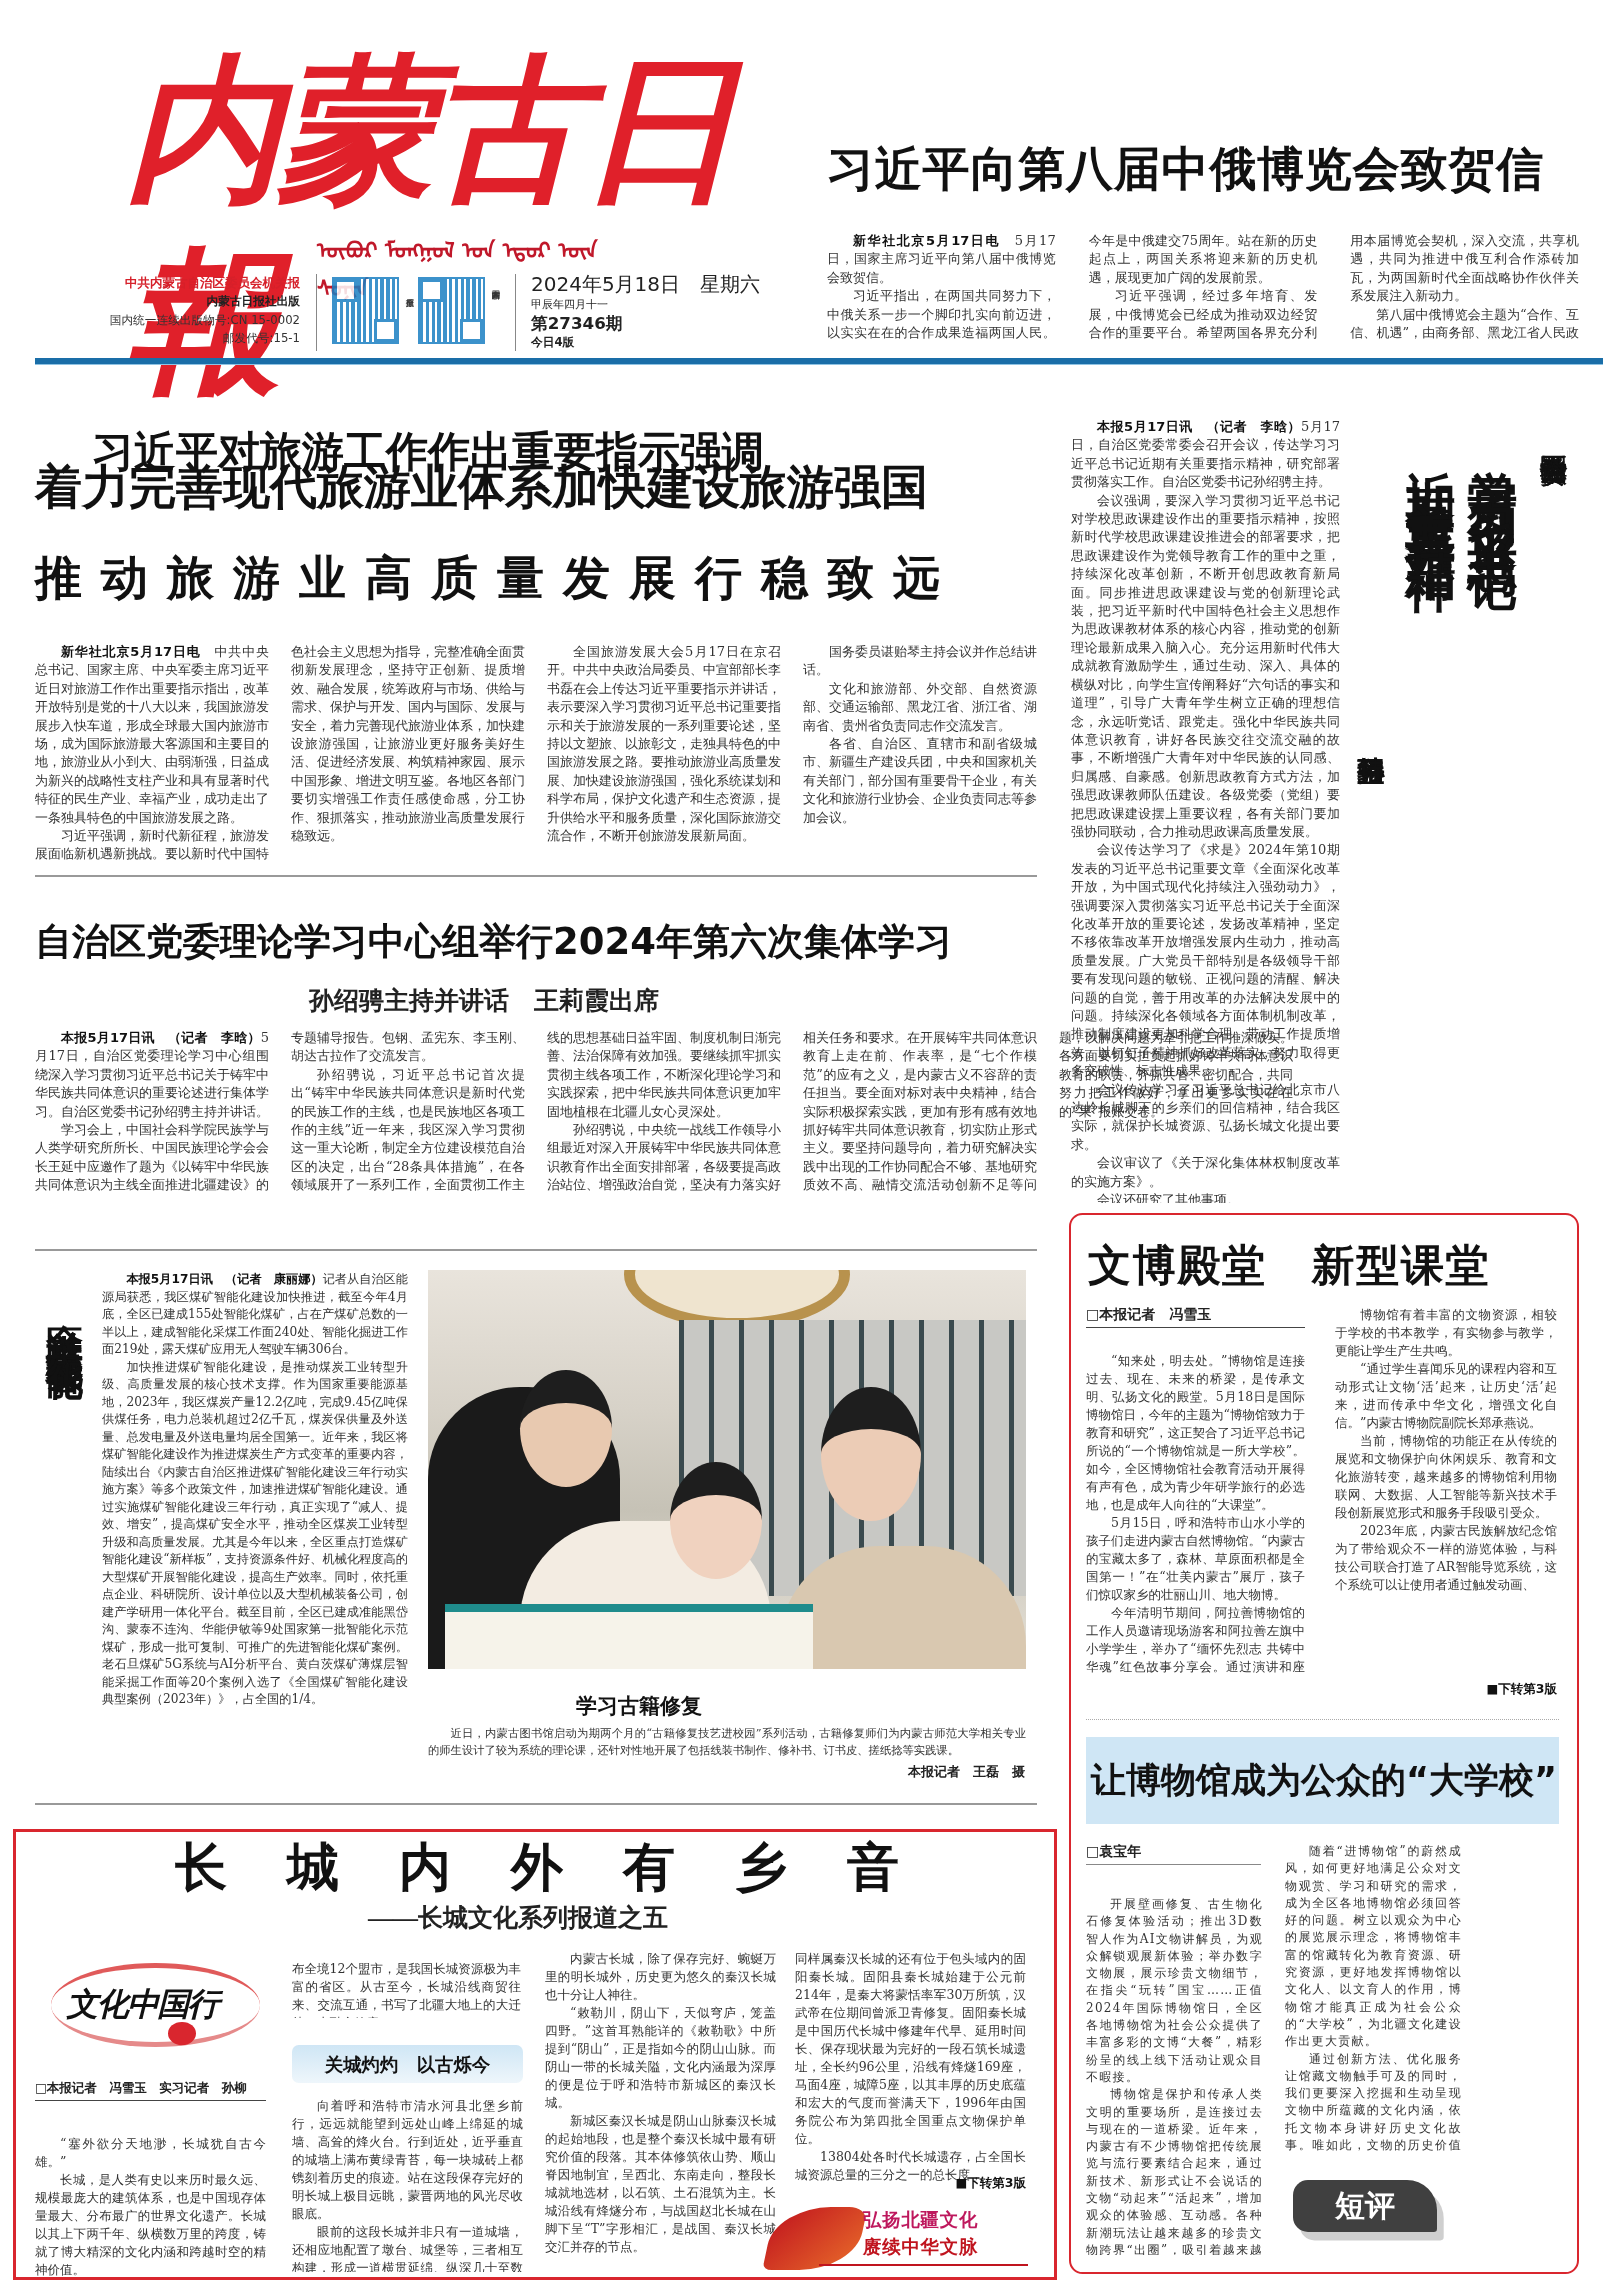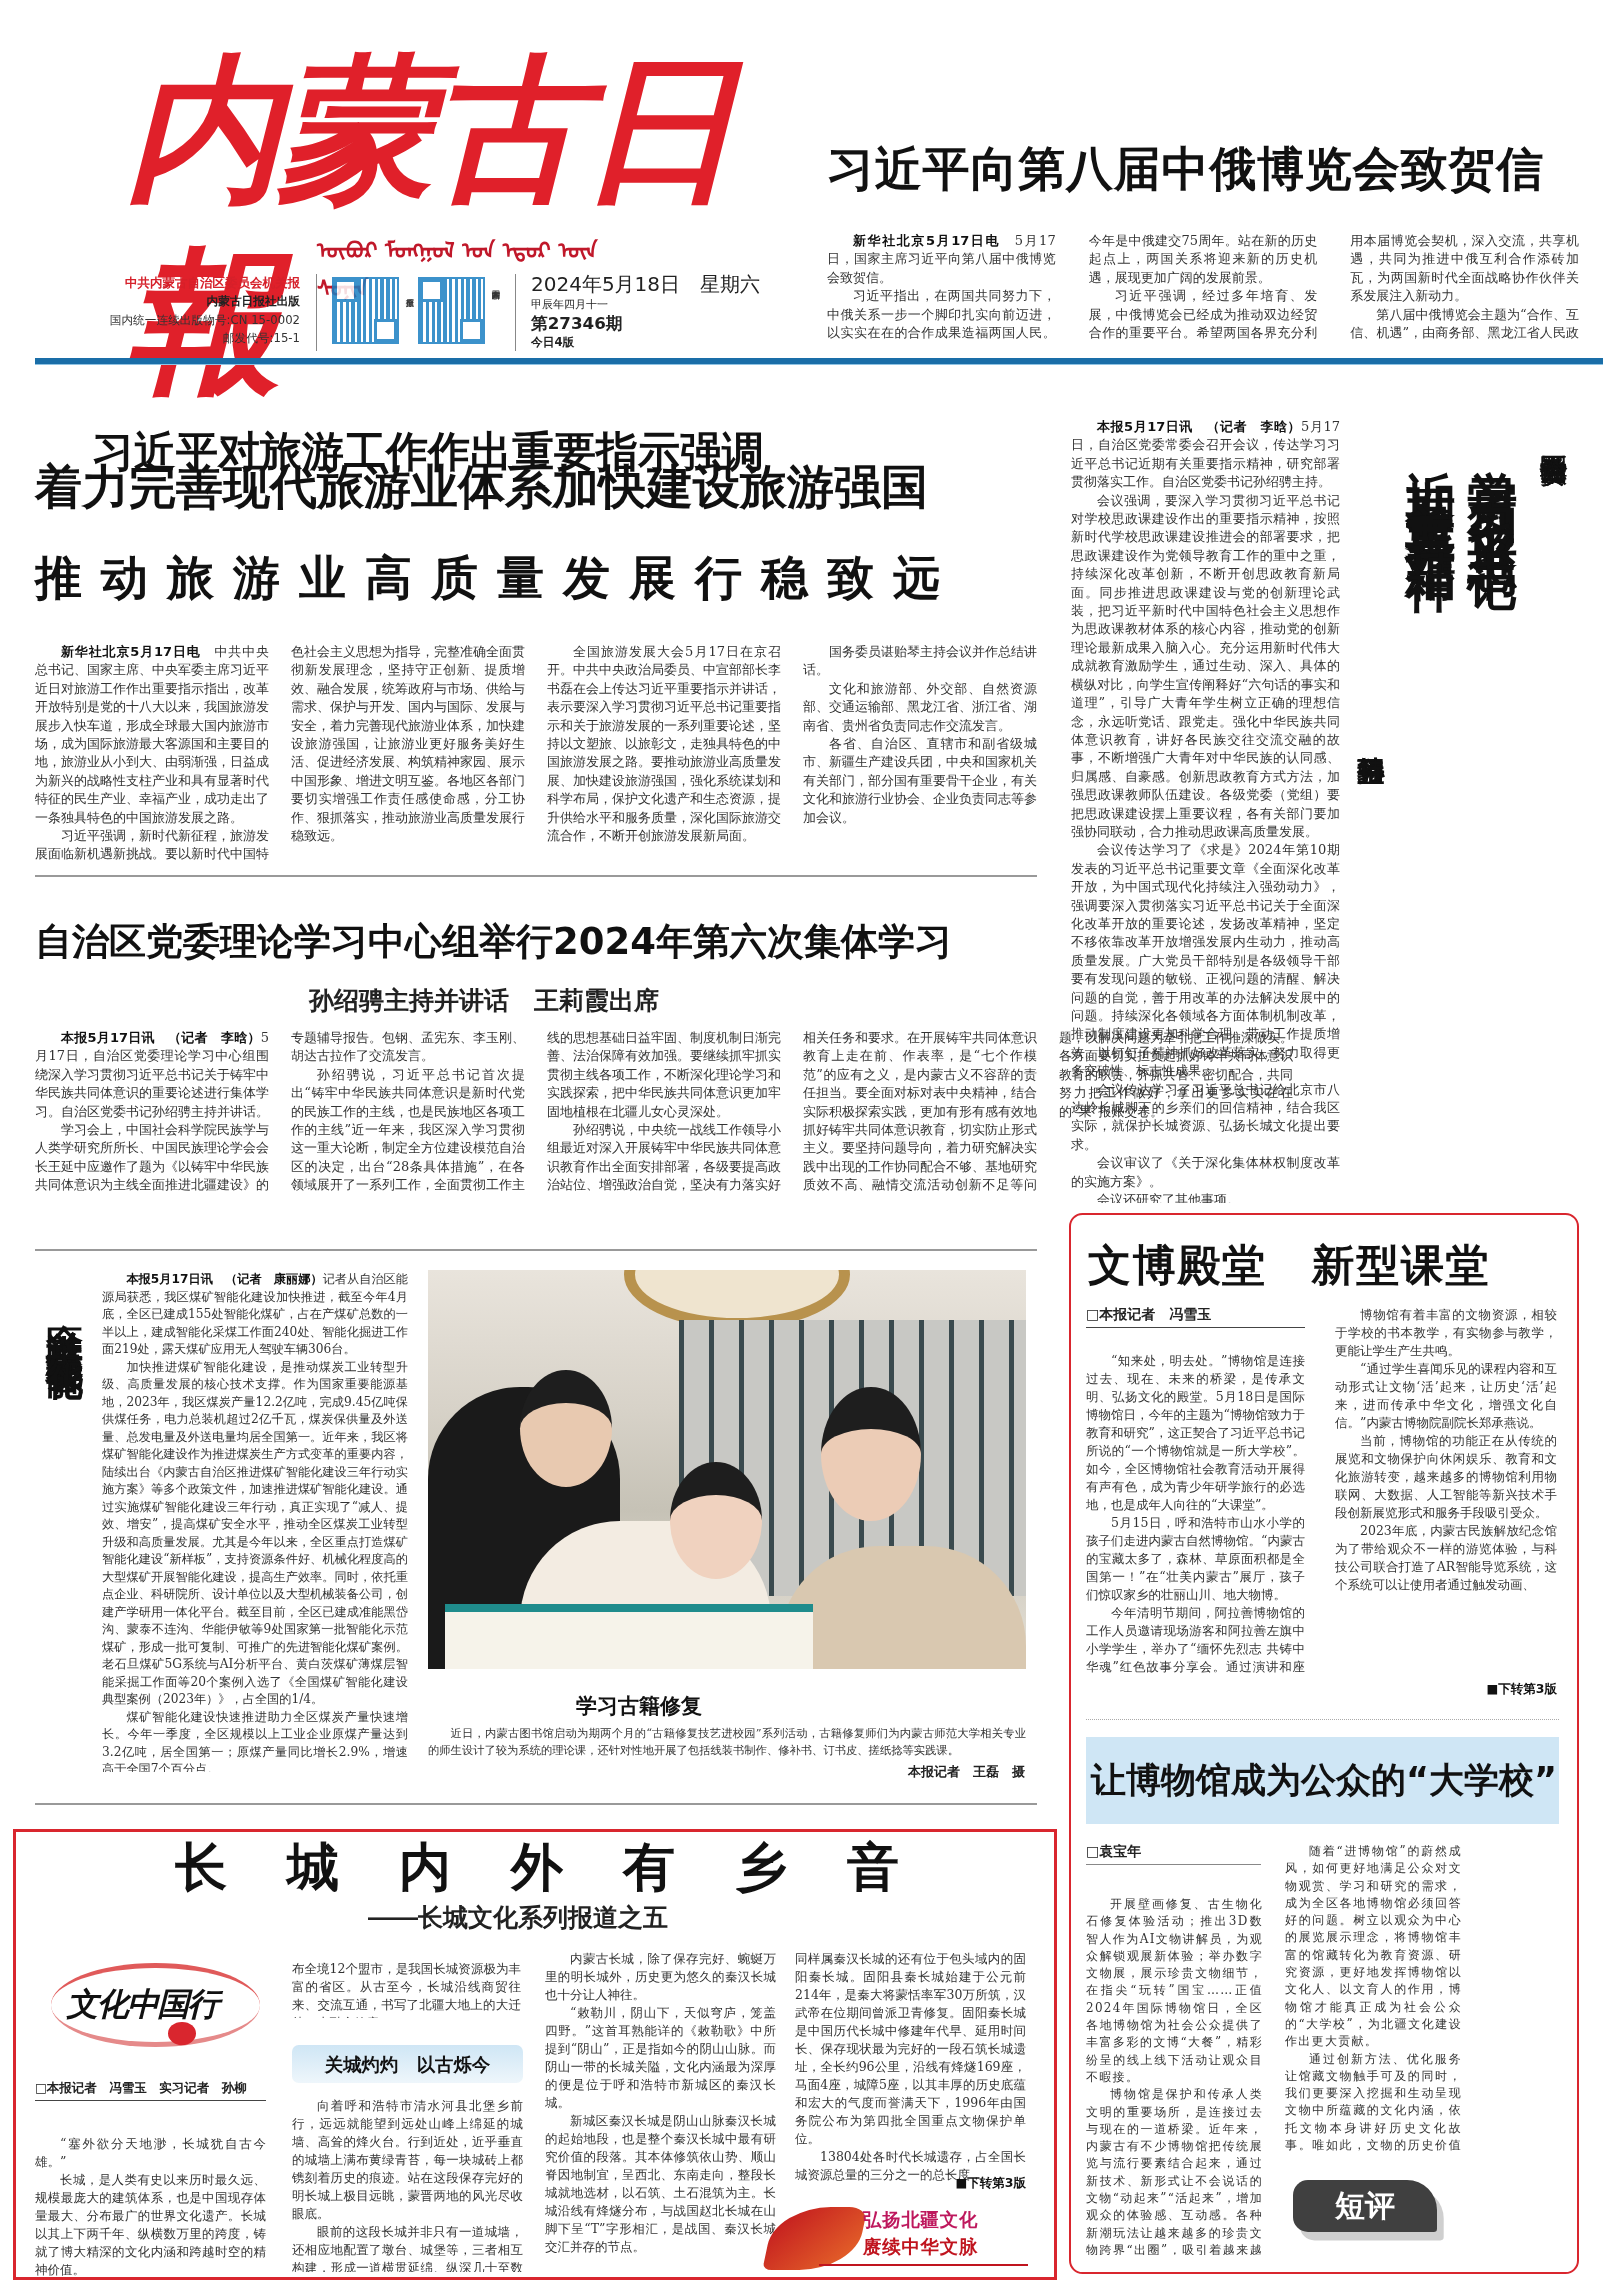--- a/index.html
+++ b/index.html
@@ -96,21 +96,20 @@
 </div>
 <div class="abs vert" style="left:1535px;top:434px;font-size:28px;line-height:37px;font-weight:normal">自治区党委常委会召开会议</div>
 <div class="abs vert" style="left:1464px;top:431px;font-size:50px;line-height:58px;letter-spacing:10px">学习贯彻习近平总书记</div>
 <div class="abs vert" style="left:1402px;top:431px;font-size:50px;line-height:58px;letter-spacing:10px">近期有关重要指示精神</div>
 <div class="abs vert" style="left:1355px;top:735px;font-size:27px;line-height:33px">孙绍骋主持</div>
 
 <div class="abs vert" style="left:43px;top:1295px;font-size:37px;line-height:42px;letter-spacing:3.3px">全区过半在产煤矿实现智能化</div>
 <div class="abs body-text" style="left:102px;top:1271px;width:306px;height:501px;overflow:hidden;font-size:12.2px;line-height:17.5px">
   <p><span class="lead">本报5月17日讯　（记者　康丽娜）</span><span>记者从自治区能源局获悉，我区煤矿智能化建设加快推进，截至今年4月底，全区已建成155处智能化煤矿，占在产煤矿总数的一半以上，建成智能化采煤工作面240处、智能化掘进工作面219处，露天煤矿应用无人驾驶车辆306台。</span></p>
   <p>加快推进煤矿智能化建设，是推动煤炭工业转型升级、高质量发展的核心技术支撑。作为国家重要能源基地，2023年，我区煤炭产量12.2亿吨，完成9.45亿吨保供煤任务，电力总装机超过2亿千瓦，煤炭保供量及外送量、总发电量及外送电量均居全国第一。近年来，我区将煤矿智能化建设作为推进煤炭生产方式变革的重要内容，陆续出台《内蒙古自治区推进煤矿智能化建设三年行动实施方案》等多个政策文件，加速推进煤矿智能化建设。通过实施煤矿智能化建设三年行动，真正实现了“减人、提效、增安”，提高煤矿安全水平，推动全区煤炭工业转型升级和高质量发展。尤其是今年以来，全区重点打造煤矿智能化建设“新样板”，支持资源条件好、机械化程度高的大型煤矿开展智能化建设，提高生产效率。同时，依托重点企业、科研院所、设计单位以及大型机械装备公司，创建产学研用一体化平台。截至目前，全区已建成准能黑岱沟、蒙泰不连沟、华能伊敏等9处国家第一批智能化示范煤矿，形成一批可复制、可推广的先进智能化煤矿案例。老石旦煤矿5G系统与AI分析平台、黄白茨煤矿薄煤层智能采掘工作面等20个案例入选了《全国煤矿智能化建设典型案例（2023年）》，占全国的1/4。</p>
-  <p>煤矿智能化建设快速推进助力全区煤炭产量快速增长。今年一季度，全区规模以上工业企业原煤产量达到3.2亿吨，居全国第一；原煤产量同比增长2.9%，增速高于全国7个百分点。</p>
 </div>
 
 <div class="photo" style="left:428px;top:1270px;width:598px;height:399px">
   <div style="position:absolute;left:196px;top:-50px;width:226px;height:109px;border-radius:50%;border:11.7px solid #b8924d;background:#efe4cf"></div>
   <div style="position:absolute;left:251px;top:50px;width:347px;height:276px;background:repeating-linear-gradient(90deg,#3a4a4e 0 5px,#c8c8c4 5px 30px),#555"></div>
   <div style="position:absolute;left:0;top:117px;width:192px;height:282px;background:#1a1a1a;border-radius:92px 92px 0 0"></div>
   <div style="position:absolute;left:92px;top:100px;width:92px;height:117px;background:#e8c9b0;border-radius:50%;border-top:33px solid #1e1e1e"></div>
   <div style="position:absolute;left:92px;top:251px;width:251px;height:149px;background:#f3ece2;border-radius:100px 100px 0 0"></div>
   <div style="position:absolute;left:242px;top:192px;width:92px;height:117px;background:#f0d2bf;border-radius:50%;border-top:33px solid #1e1e1e"></div>
   <div style="position:absolute;left:351px;top:276px;width:247px;height:124px;background:#d9c8b0;border-radius:100px 100px 0 0"></div>
@@ -150,21 +149,21 @@
 <div class="abs body-text" style="left:1285px;top:1843px;width:177px;height:309px;overflow:hidden;font-size:12px;line-height:17.3px;letter-spacing:1.3px">
   <p>随着“进博物馆”的蔚然成风，如何更好地满足公众对文物观赏、学习和研究的需求，成为全区各地博物馆必须回答好的问题。树立以观众为中心的展览展示理念，将博物馆丰富的馆藏转化为教育资源、研究资源，更好地发挥博物馆以文化人、以文育人的作用，博物馆才能真正成为社会公众的“大学校”，为北疆文化建设作出更大贡献。</p>
   <p>通过创新方法、优化服务让馆藏文物触手可及的同时，我们更要深入挖掘和生动呈现文物中所蕴藏的文化内涵，依托文物本身讲好历史文化故事。唯如此，文物的历史价值才能充分彰显，社会公众也才能从珍贵文物中汲取精神养分，领略中华文明的深度和魅力，共同守护好、传承好中华优秀传统文化。</p>
 </div>
 <div class="abs" style="left:1293px;top:2180px;width:144px;height:52px;background:#404040;border-radius:15px 30px 3.3px 15px;box-shadow:6.7px 8.4px 0 #cfcfcf;display:flex;align-items:center;justify-content:center">
   <span style="color:#fff;font-weight:bold;font-size:30px;font-family:'DejaVu Sans',sans-serif">短评</span>
 </div>
 
 <div class="redbox" style="left:13.4px;top:1829px;width:1044px;height:451px;border-width:3.3px"></div>
 <div class="abs hl" style="left:175px;top:1834px;font-size:52px;line-height:67px;letter-spacing:60px">长城内外有乡音</div>
-<div class="abs" style="left:368px;top:1901px;font-family:Liberation Sans, sans-serif;font-weight:bold;font-size:25px;line-height:33px;color:#222">——长城文化系列报道之五</div>
+<div class="abs" style="left:368px;top:1901px;font-family:Liberation Serif, serif;font-weight:bold;font-size:25px;line-height:33px;color:#222">——长城文化系列报道之五</div>
 
 <div class="abs" style="left:43px;top:1955px;width:226px;height:100px">
   <div style="position:absolute;left:8.4px;top:8.4px;width:209px;height:84px;border-radius:50%;border-top:5px solid #e05a5a;border-bottom:5px solid #e58a8a"></div>
   <div style="position:absolute;left:23.4px;top:28px;font-family:'DejaVu Serif',serif;font-style:italic;font-weight:bold;font-size:32px;color:#111;letter-spacing:-1.7px">文化中国行</div>
   <div style="position:absolute;left:125px;top:67px;width:28px;height:23.4px;background:#d9262e;border-radius:50%"></div>
 </div>
 <div class="abs byline" style="left:35px;top:2080px;width:231px;font-size:12.5px">□本报记者　冯雪玉　实习记者　孙柳</div>
 
 <div class="abs body-text" style="left:35px;top:2135px;width:231px;height:142px;overflow:hidden;font-size:12.5px;line-height:18px">
   <p>“塞外欲分天地渺，长城犹自古今雄。”</p>

